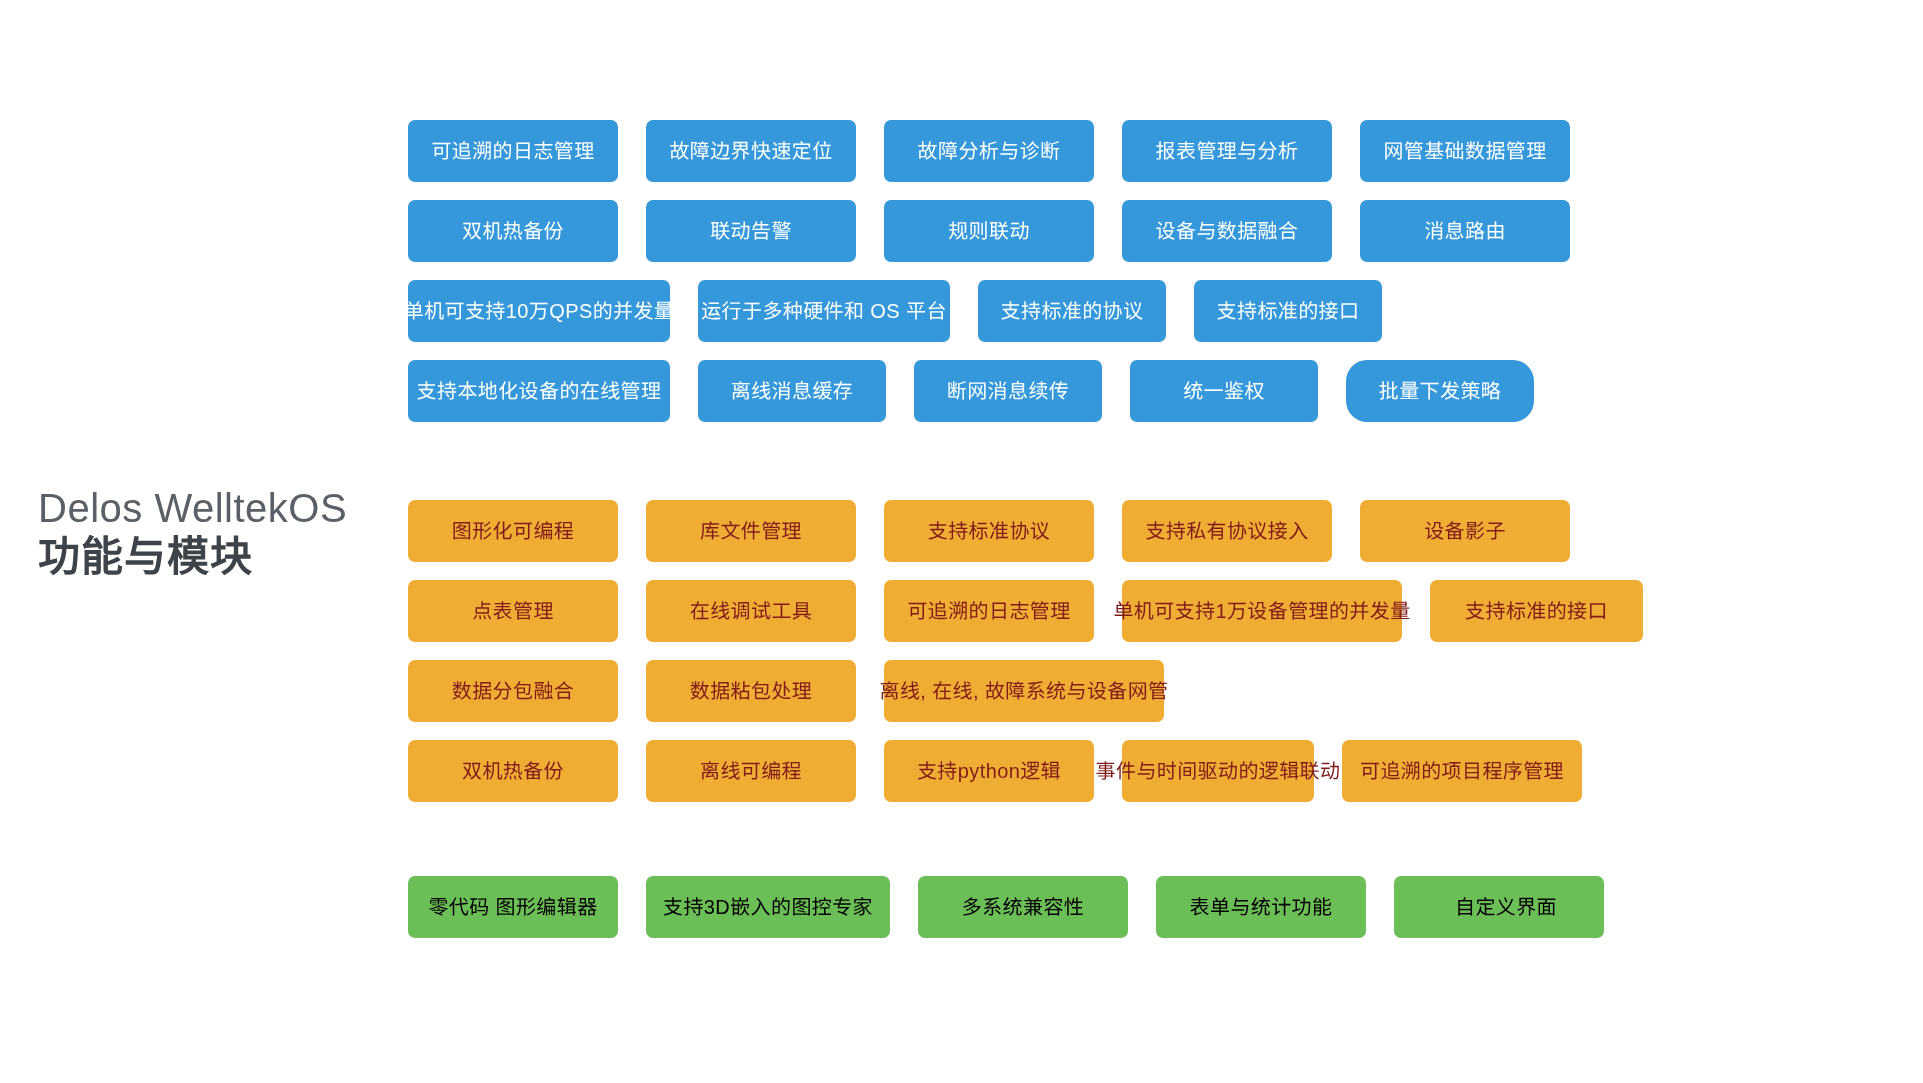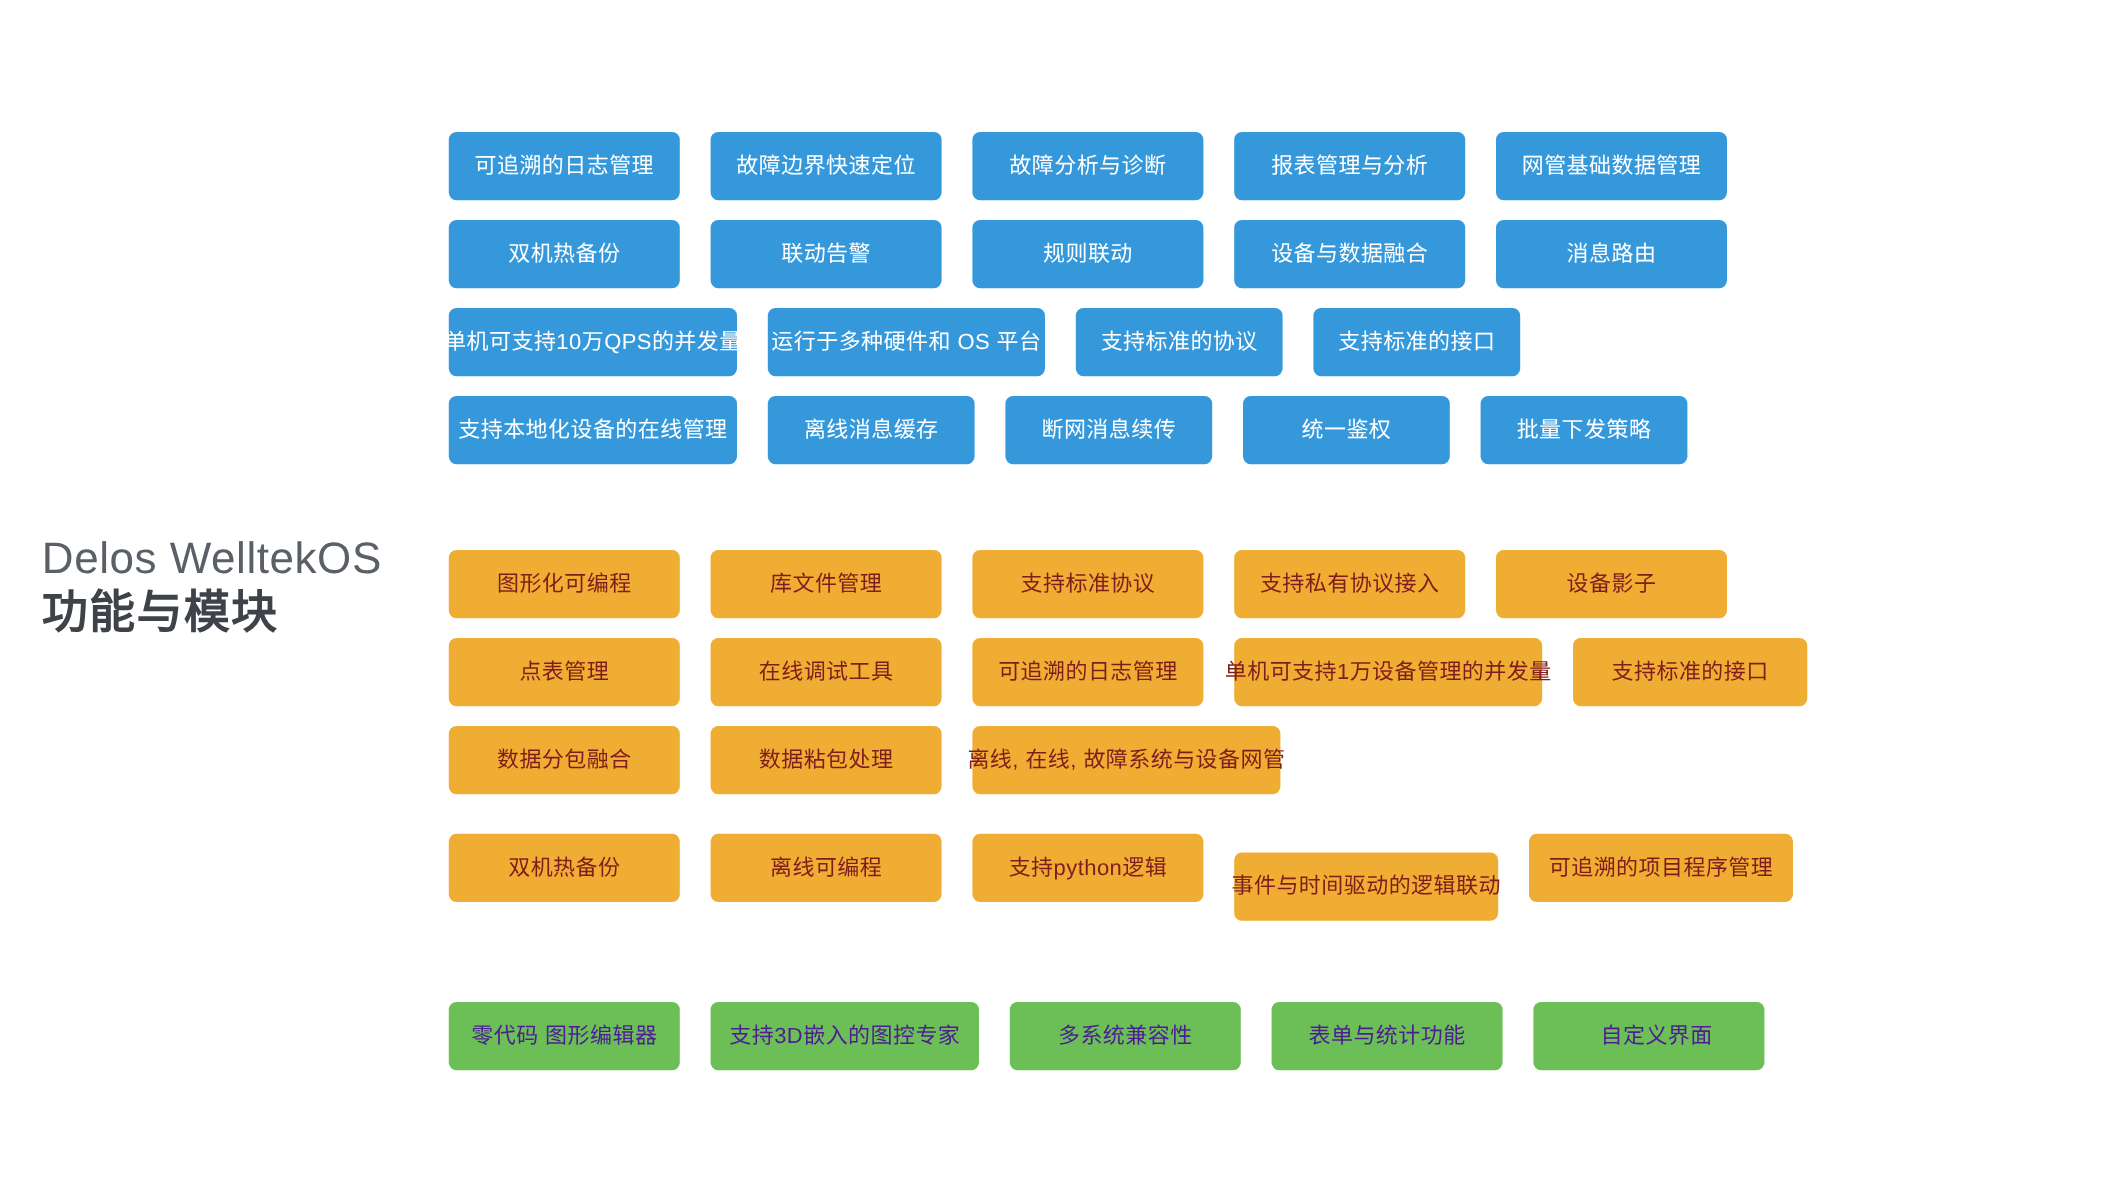--- a/index.html
+++ b/index.html
@@ -76,21 +76,21 @@
     font-size: 20px;
     line-height: 1;
     white-space: nowrap;
     letter-spacing: 0.4px;
     user-select: none;
   }
   .chip:last-child { margin-right: 0; }
 
   .chip.blue  { background: #3498db; color: #ffffff; }
   .chip.amber { background: #f0ad33; color: #7f1d1d; }
-  .chip.green { background: #6cbe56; color: #4c1d95; }
+  .chip.green { background: #6cbe56; color: #000000; }
 
   .group-gap-lg { height: 60px; }
   .group-gap-xl { height: 56px; }
 </style>
 </head>
 <body>
 
 <div id="slide">
 
   <div id="title-block">
@@ -118,21 +118,21 @@
           <div class="chip blue" style="width: 262px;">单机可支持10万QPS的并发量</div>
           <div class="chip blue" style="width: 252px;">运行于多种硬件和 OS 平台</div>
           <div class="chip blue" style="width: 188px;">支持标准的协议</div>
           <div class="chip blue" style="width: 188px;">支持标准的接口</div>
         </div>
         <div class="row">
           <div class="chip blue" style="width: 262px;">支持本地化设备的在线管理</div>
           <div class="chip blue" style="width: 188px;">离线消息缓存</div>
           <div class="chip blue" style="width: 188px;">断网消息续传</div>
           <div class="chip blue" style="width: 188px;">统一鉴权</div>
-          <div class="chip blue" style="width: 188px;">批量下发策略</div>
+          <div class="chip blue" style="width: 188px; border-radius: 21px;">批量下发策略</div>
         </div>
       </div>
       <div class="group-gap-lg"></div>
       <div class="group">
         <div class="row">
           <div class="chip amber" style="width: 210px;">图形化可编程</div>
           <div class="chip amber" style="width: 210px;">库文件管理</div>
           <div class="chip amber" style="width: 210px;">支持标准协议</div>
           <div class="chip amber" style="width: 210px;">支持私有协议接入</div>
           <div class="chip amber" style="width: 210px;">设备影子</div>
@@ -146,21 +146,21 @@
         </div>
         <div class="row">
           <div class="chip amber" style="width: 210px;">数据分包融合</div>
           <div class="chip amber" style="width: 210px;">数据粘包处理</div>
           <div class="chip amber" style="width: 280px;">离线, 在线, 故障系统与设备网管</div>
         </div>
         <div class="row">
           <div class="chip amber" style="width: 210px;">双机热备份</div>
           <div class="chip amber" style="width: 210px;">离线可编程</div>
           <div class="chip amber" style="width: 210px;">支持python逻辑</div>
-          <div class="chip amber" style="width: 240px; margin-top: 35px;">事件与时间驱动的逻辑联动</div>
+          <div class="chip amber" style="width: 192px;">事件与时间驱动的逻辑联动</div>
           <div class="chip amber" style="width: 240px;">可追溯的项目程序管理</div>
         </div>
       </div>
       <div class="group-gap-xl"></div>
       <div class="group">
         <div class="row">
           <div class="chip green" style="width: 210px;">零代码 图形编辑器</div>
           <div class="chip green" style="width: 244px;">支持3D嵌入的图控专家</div>
           <div class="chip green" style="width: 210px;">多系统兼容性</div>
           <div class="chip green" style="width: 210px;">表单与统计功能</div>

